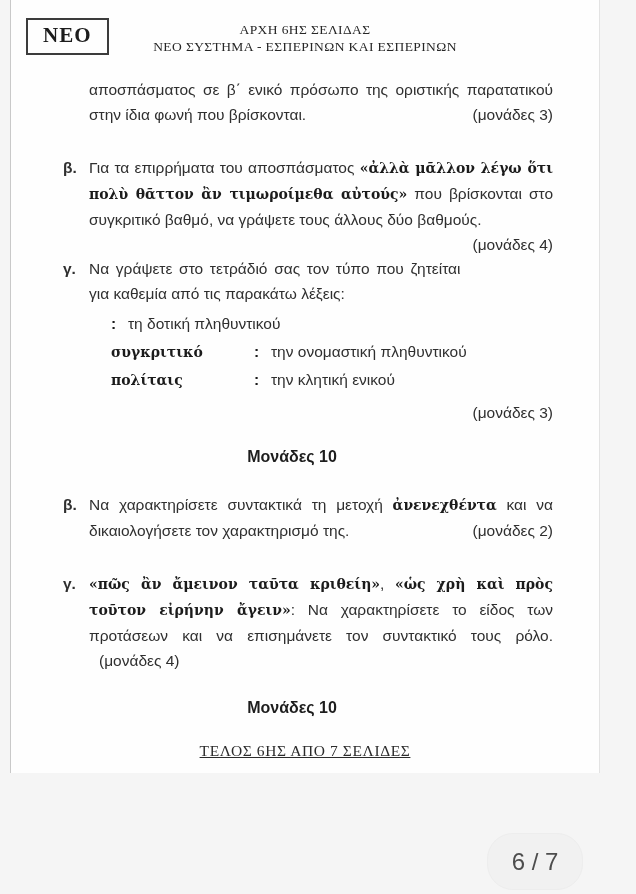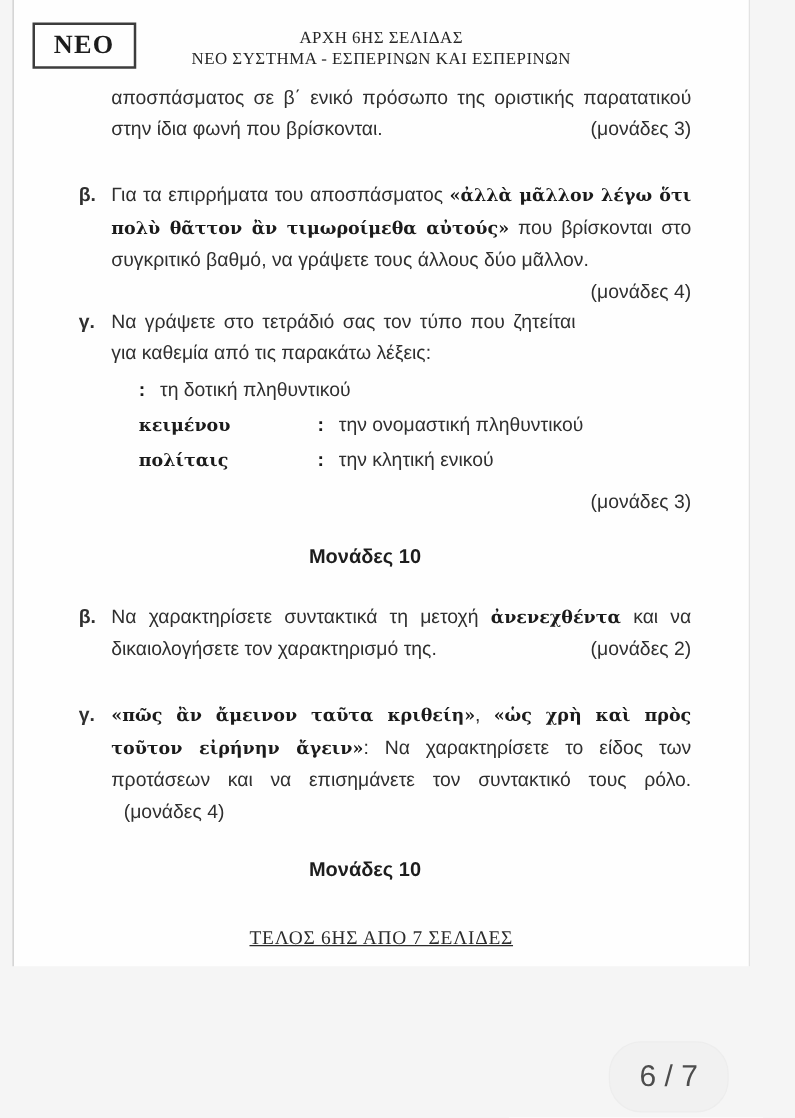--- a/index.html
+++ b/index.html
@@ -31,21 +31,21 @@
   .header-titles {
     padding-top:21px;
     text-align:center;
     font-family:"Liberation Serif", serif;
     font-size:13.5px; line-height:17px;
     color:#262626; letter-spacing:0.4px;
   }
   
   .content { padding:0 46px 0 20px; }
   .para {
-    margin:11px 0 0 58px;
+    margin:22px 0 0 58px;
     text-align:justify;
     font-size:15.5px; line-height:25px;
   }
   .q-item {
     position:relative;
     margin-left:32px; padding-left:26px;
     text-align:justify;
     font-size:15.5px; line-height:25px;
   }
   .q-item > .q-label {
@@ -127,36 +127,36 @@
 
   <div class="content">
 
     <div class="para">
       <span>αποσπάσματος σε β΄ ενικό πρόσωπο της οριστικής παρατατικού στην ίδια φωνή που βρίσκονται.</span>
       <span class="marks-float">(μονάδες 3)</span>
     </div>
 
     <div class="q-item gap-28">
       <span class="q-label">β.</span>
-      <span>Για τα επιρρήματα του αποσπάσματος </span><span class="ancient">«ἀλλὰ μᾶλλον λέγω ὅτι πολὺ θᾶττον ἂν τιμωροίμεθα αὐτούς»</span><span> που βρίσκονται στο συγκριτικό βαθμό, να γράψετε τους άλλους δύο μᾶλλον.</span>
+      <span>Για τα επιρρήματα του αποσπάσματος </span><span class="ancient">«ἀλλὰ μᾶλλον λέγω ὅτι πολὺ θᾶττον ἂν τιμωροίμεθα αὐτούς»</span><span> που βρίσκονται στο συγκριτικό βαθμό, να γράψετε τους άλλους δύο βαθμούς.</span>
       <span class="marks-float">(μονάδες 4)</span>
     </div>
 
     <div class="q-item gap-24">
       <span class="q-label">γ.</span>
       <span>Να γράψετε στο τετράδιό σας τον τύπο που ζητείται για καθεμία από τις παρακάτω λέξεις:</span>
     </div>
 
     <div class="lex-table">
       <div class="lex-row">
         <span class="lex-sep">:</span>
         <span class="lex-form">τη δοτική πληθυντικού</span>
       </div>
       <div class="lex-row">
-        <span class="lex-word">κειμένου</span>
+        <span class="lex-word">συγκριτικό</span>
         <span class="lex-sep">:</span>
         <span class="lex-form">την ονομαστική πληθυντικού</span>
       </div>
       <div class="lex-row">
         <span class="lex-word">πολίταις</span>
         <span class="lex-sep">:</span>
         <span class="lex-form">την κλητική ενικού</span>
       </div>
     </div>
 

